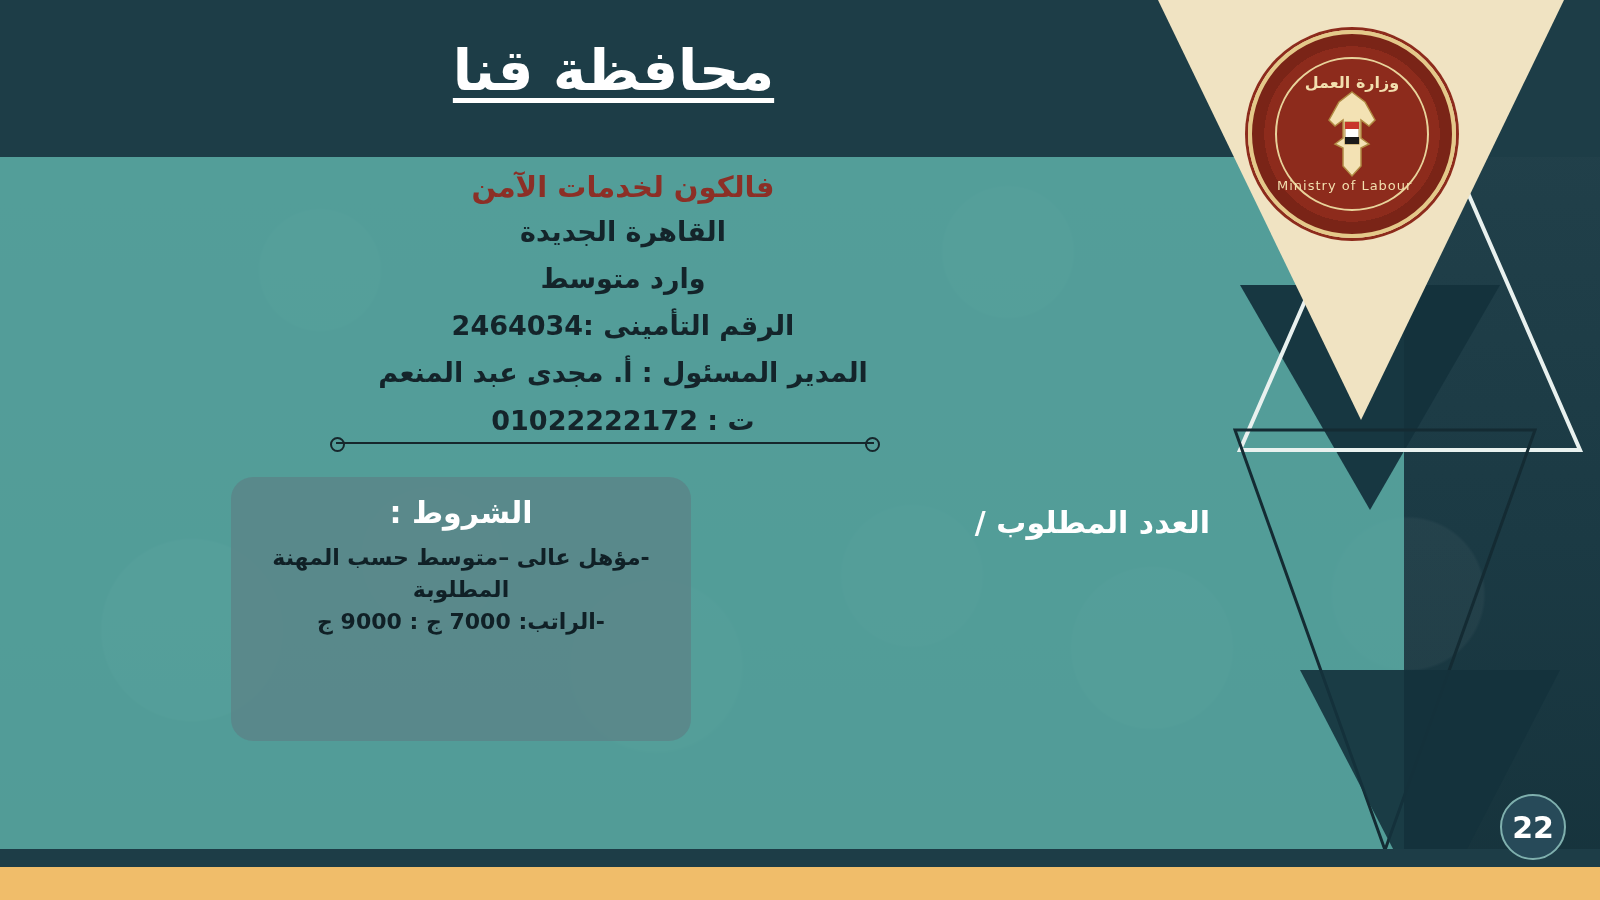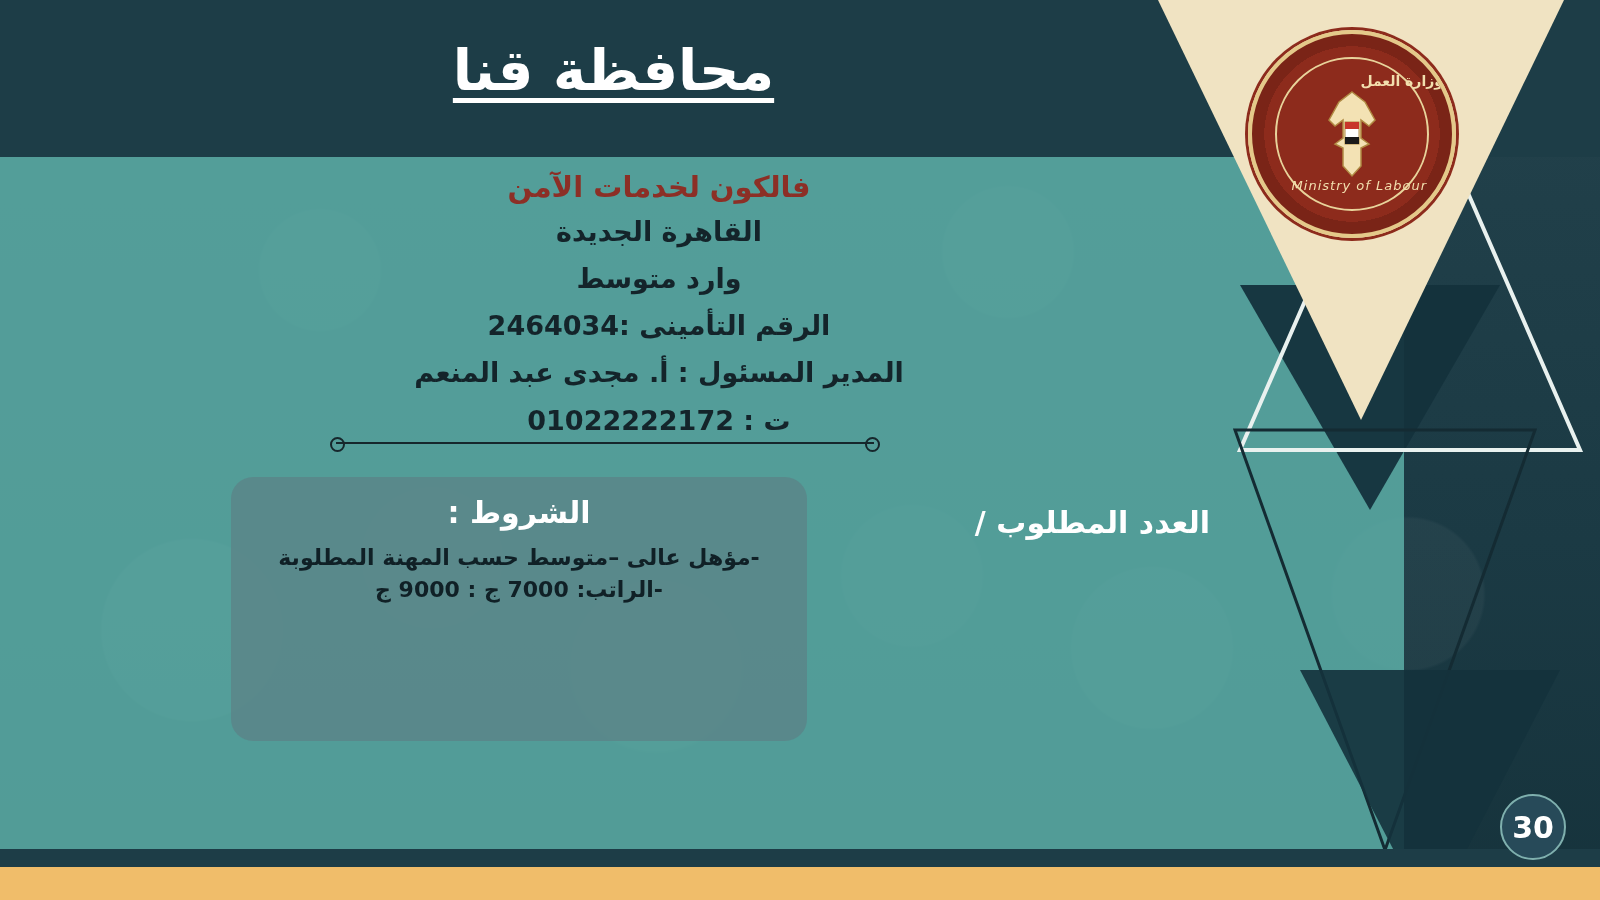--- a/index.html
+++ b/index.html
@@ -119,36 +119,36 @@
     position: relative;
   }
   .logo-eagle {
     width: 86px;
     height: 96px;
     position: relative;
   }
   .logo-top-text {
     position: absolute;
     top: 14px;
-    left: 16px;
+    left: 0;
     width: 100%;
+    text-align: center;
     color: #f2dfae;
-    font-size: 14px;
+    font-size: 16px;
     font-weight: bold;
     letter-spacing: 1px;
   }
   .logo-bot-text {
     position: absolute;
     bottom: 16px;
     left: 0;
     width: 100%;
-    text-align: right;
+    text-align: left;
     color: #f2dfae;
     font-size: 13px;
-    font-style: italic;
     letter-spacing: 1px;
     direction: ltr;
   }
 
   
   .title {
     position: absolute;
     top: 38px;
     left: 0;
     width: 1180px;
@@ -157,26 +157,25 @@
     font-size: 56px;
     font-weight: bold;
     z-index: 8;
   }
   .title u { text-decoration: underline; text-underline-offset: 8px; margin-left: 47px; }
 
   
   .contact {
     position: absolute;
     top: 170px;
-    left: 0;
+    left: 8px;
     width: 1230px;
     text-align: center;
     z-index: 8;
     color: #15262b;
-    padding-left: 44px;
   }
   .contact .company {
     color: #8c2f26;
     font-size: 29px;
     font-weight: bold;
     margin-bottom: 6px;
   }
   .contact .line {
     font-size: 27px;
     font-weight: bold;
@@ -212,21 +211,21 @@
     background: transparent;
   }
   .divider .dot.l { left: 0; }
   .divider .dot.r { right: 0; }
 
   
   .req-card {
     position: absolute;
     left: 231px;
     top: 477px;
-    width: 576px;
+    width: 460px;
     height: 264px;
     background: rgba(93, 124, 130, 0.62);
     border-radius: 22px;
     z-index: 8;
     padding: 18px 26px 0 26px;
     box-sizing: border-box;
     text-align: center;
   }
   .req-title {
     color: #ffffff;
@@ -339,15 +338,15 @@
     <div class="req-line">-الراتب: 7000 ج : 9000 ج</div>
   </div>
 
   <div class="needed">
     <div class="label">العدد المطلوب /</div>
   </div>
 
   <div class="bottom-dark"></div>
   <div class="bottom-gold"></div>
 
-  <div class="page-badge">30</div>
+  <div class="page-badge">22</div>
 
 </div>
 
 </body></html>

